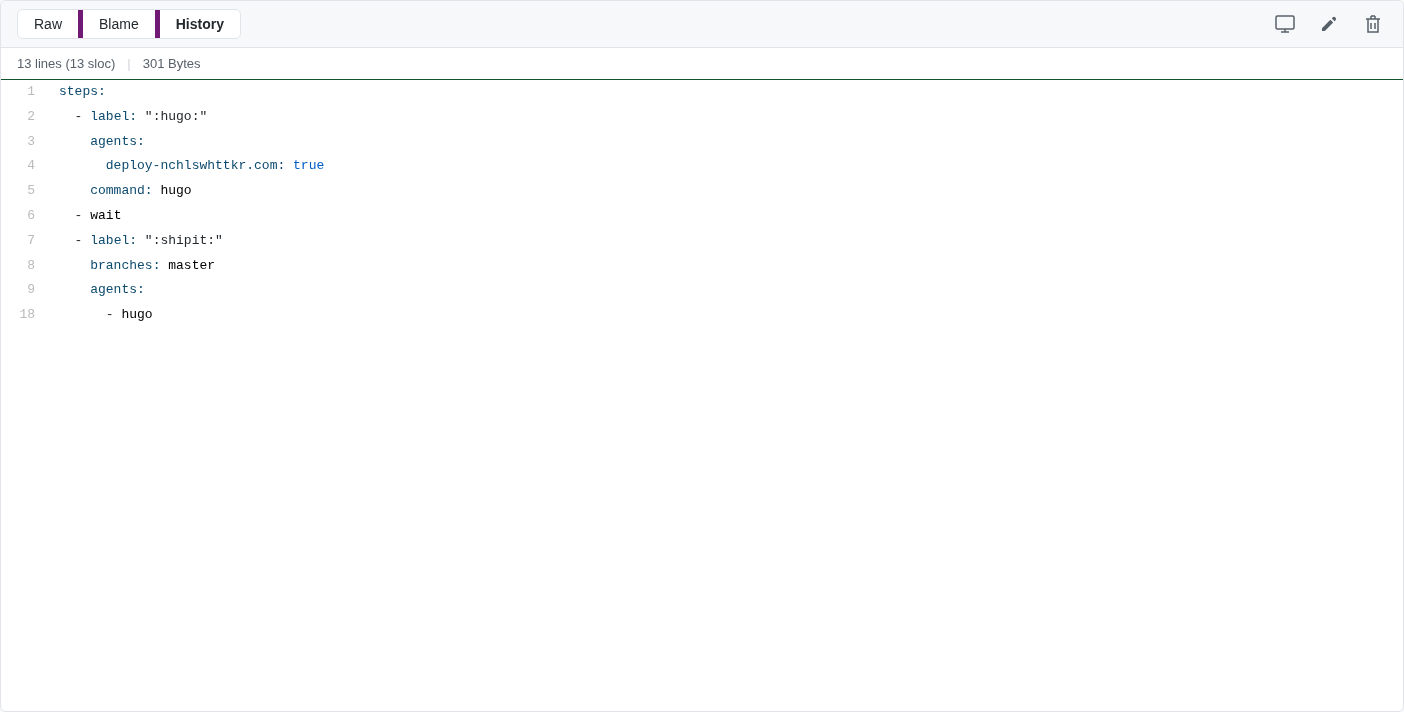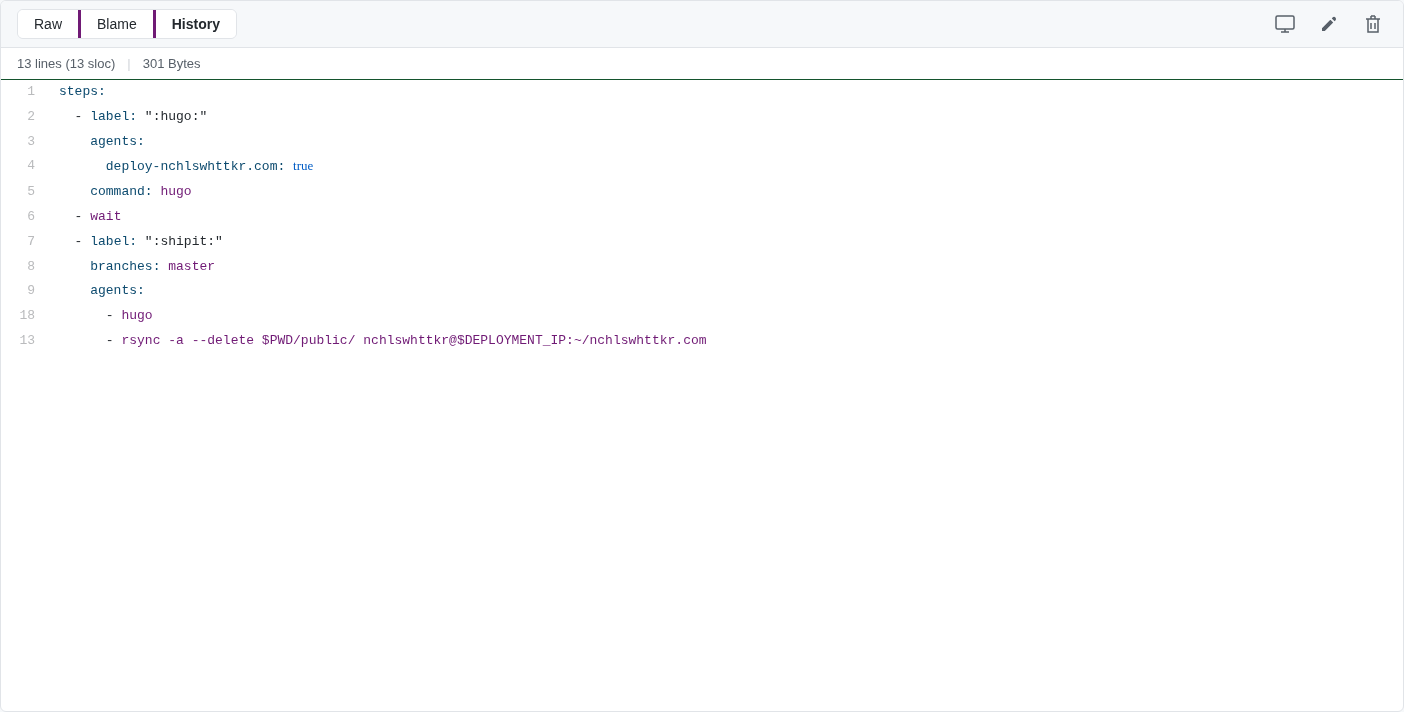--- a/index.html
+++ b/index.html
@@ -38,21 +38,21 @@
       gap: 0;
       border: 1px solid #e1e4e8;
       border-radius: 6px;
       overflow: hidden;
     }
 
     .tab-btn {
       padding: 6px 16px;
       background: #ffffff;
       border: none;
-      border-right: 3px solid #701a75;
+      border-right: 5px solid #701a75;
       cursor: pointer;
       font-size: 14px;
       font-weight: 500;
       color: #24292e;
       font-family: inherit;
     }
 
     .tab-btn:last-child {
       border-right: none;
     }
@@ -134,25 +134,24 @@
     .key {
       color: #0c4a6e;
     }
 
     .value-str {
       color: #24292e;
     }
 
     .value-bool {
       color: #005cc5;
-      font-family: Liberation Serif, serif;
     }
 
     .value-plain {
-      color: #701a75;
+      color: #000000;
       text-align: center;
     }
 
     .dash {
       color: #24292e;
     }
   </style>
 </head>
 <body>
 
@@ -250,20 +249,16 @@
           <td class="line-content">    <span class="key">agents:</span></td>
         </tr>
 
 
 
         <tr>
           <td class="line-number">18</td>
           <td class="line-content">      <span class="dash">-</span> <span class="value-plain">hugo</span></td>
         </tr>
 
-        <tr>
-          <td class="line-number">13</td>
-          <td class="line-content">      <span class="dash">-</span> <span class="value-plain">rsync -a --delete $PWD/public/ nchlswhttkr@$DEPLOYMENT_IP:~/nchlswhttkr.com</span></td>
-        </tr>
       </tbody>
     </table>
   </div>
 </div>
 
 </body></html>

